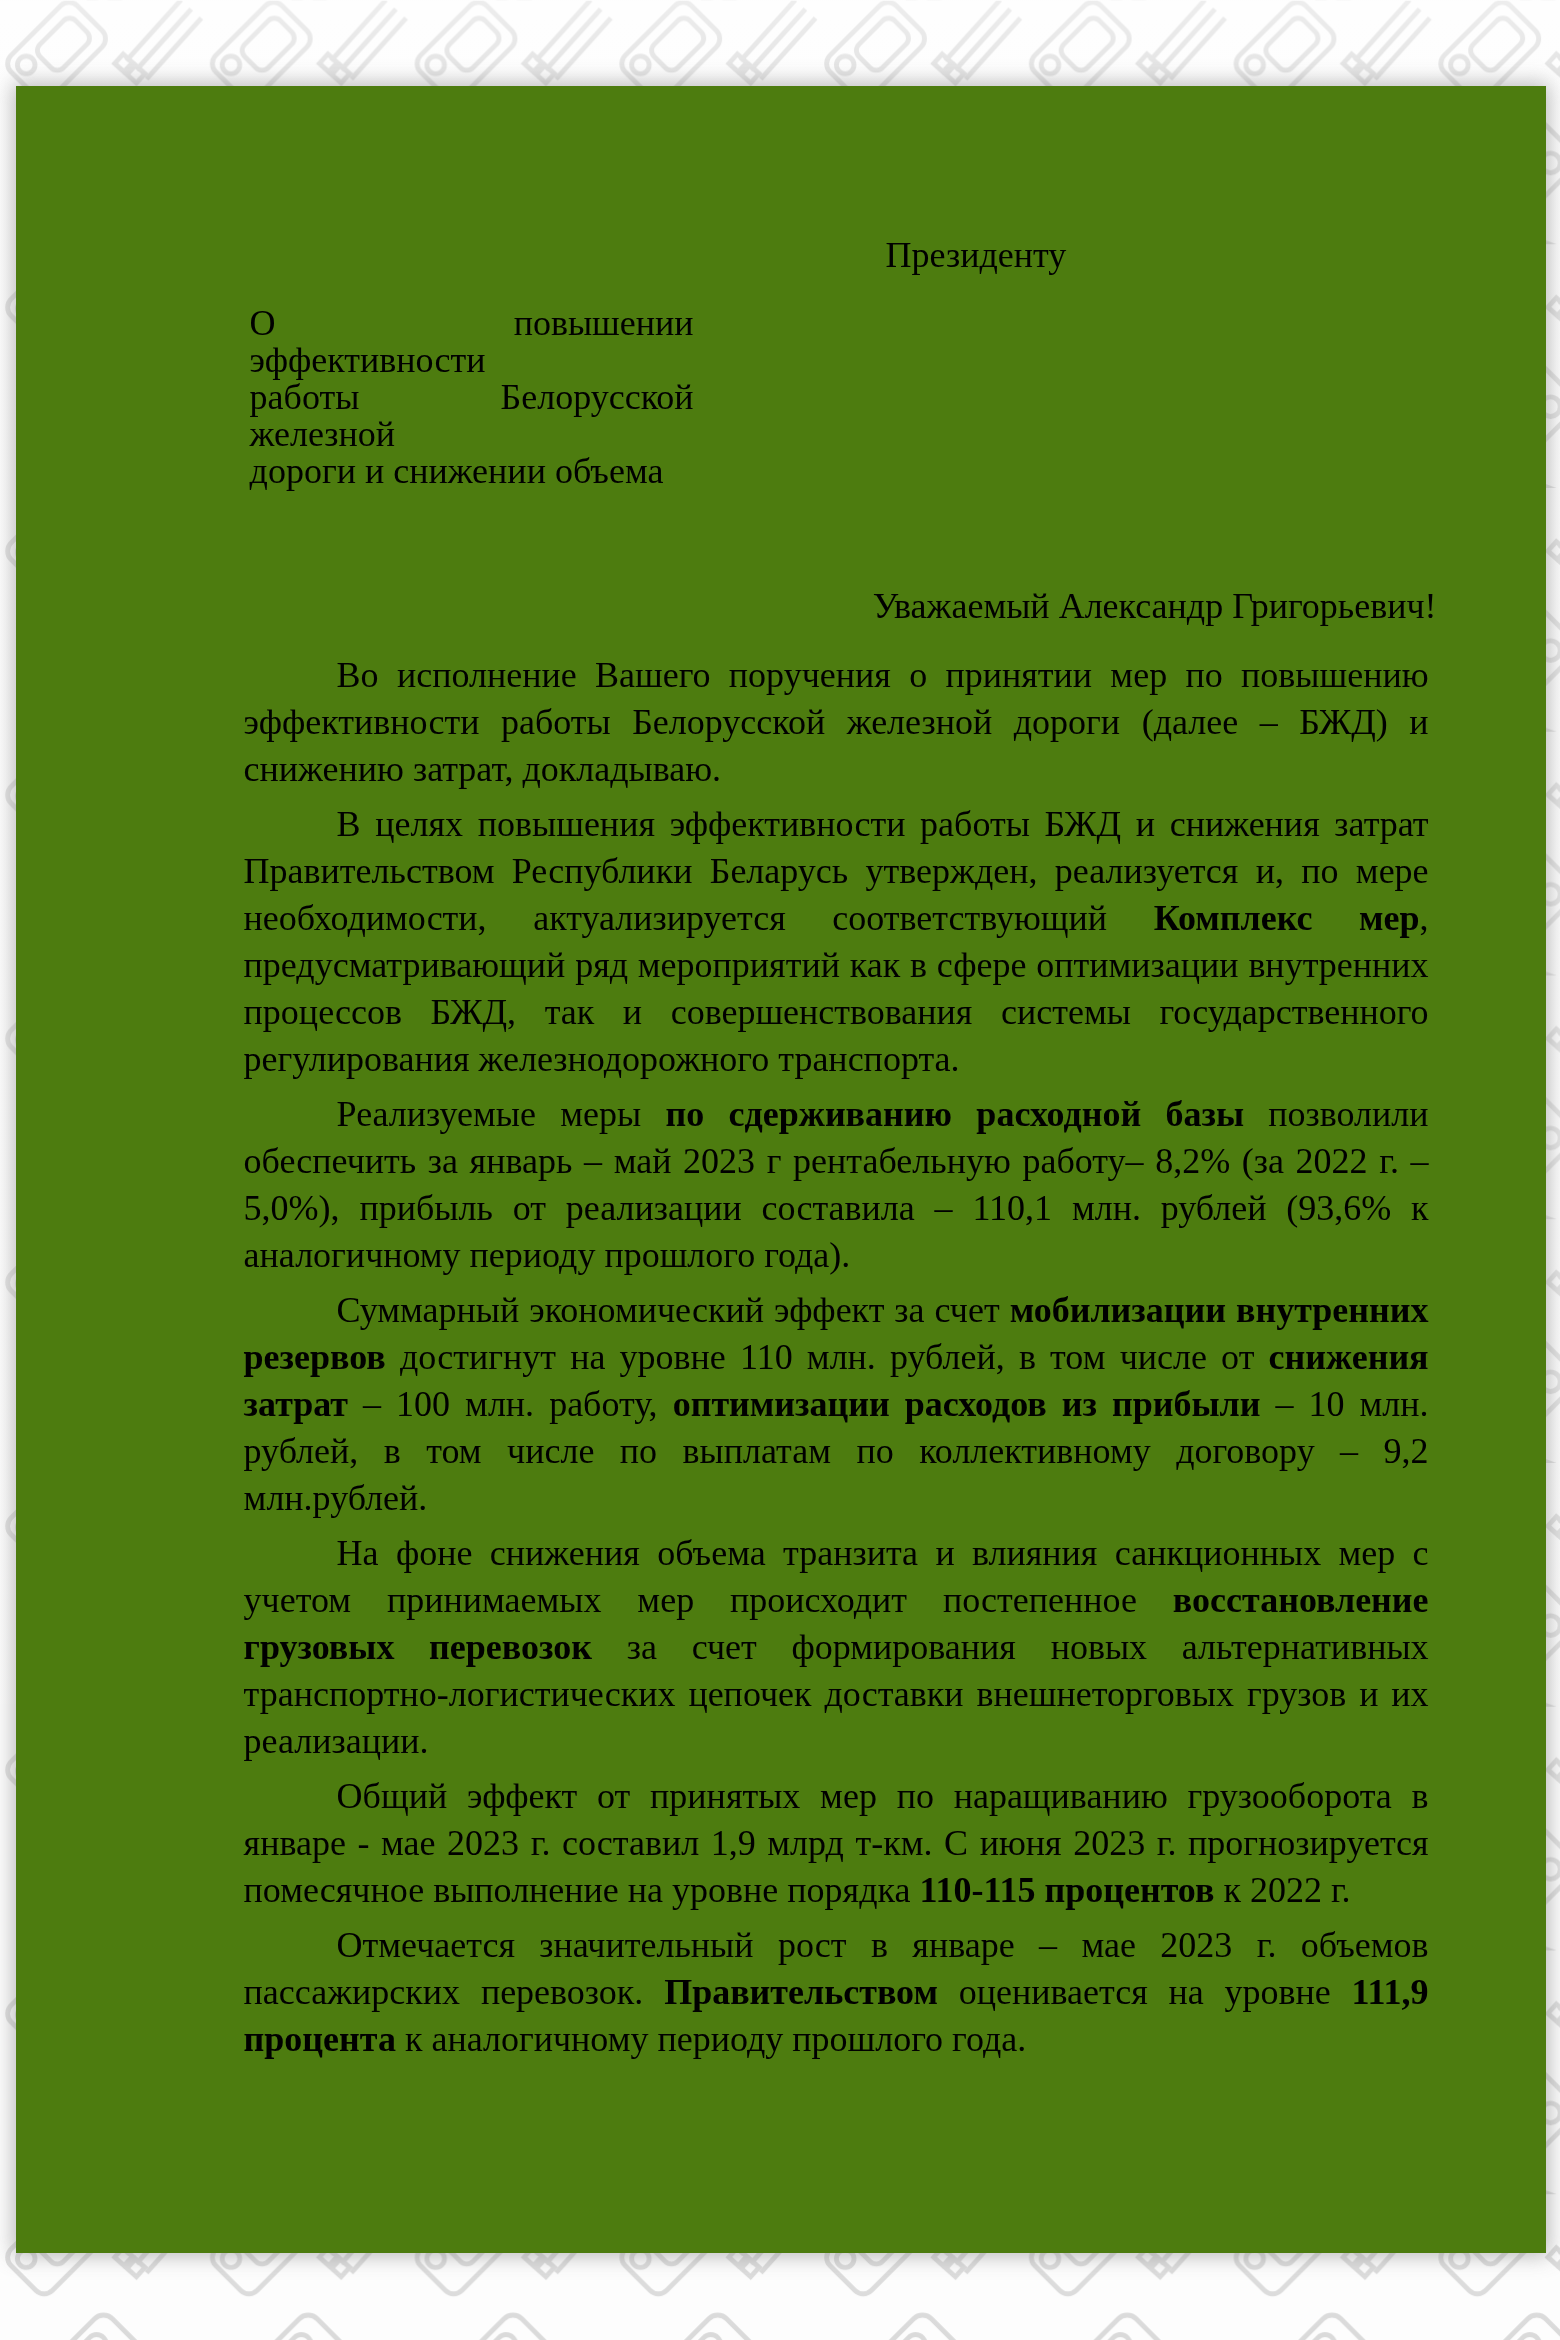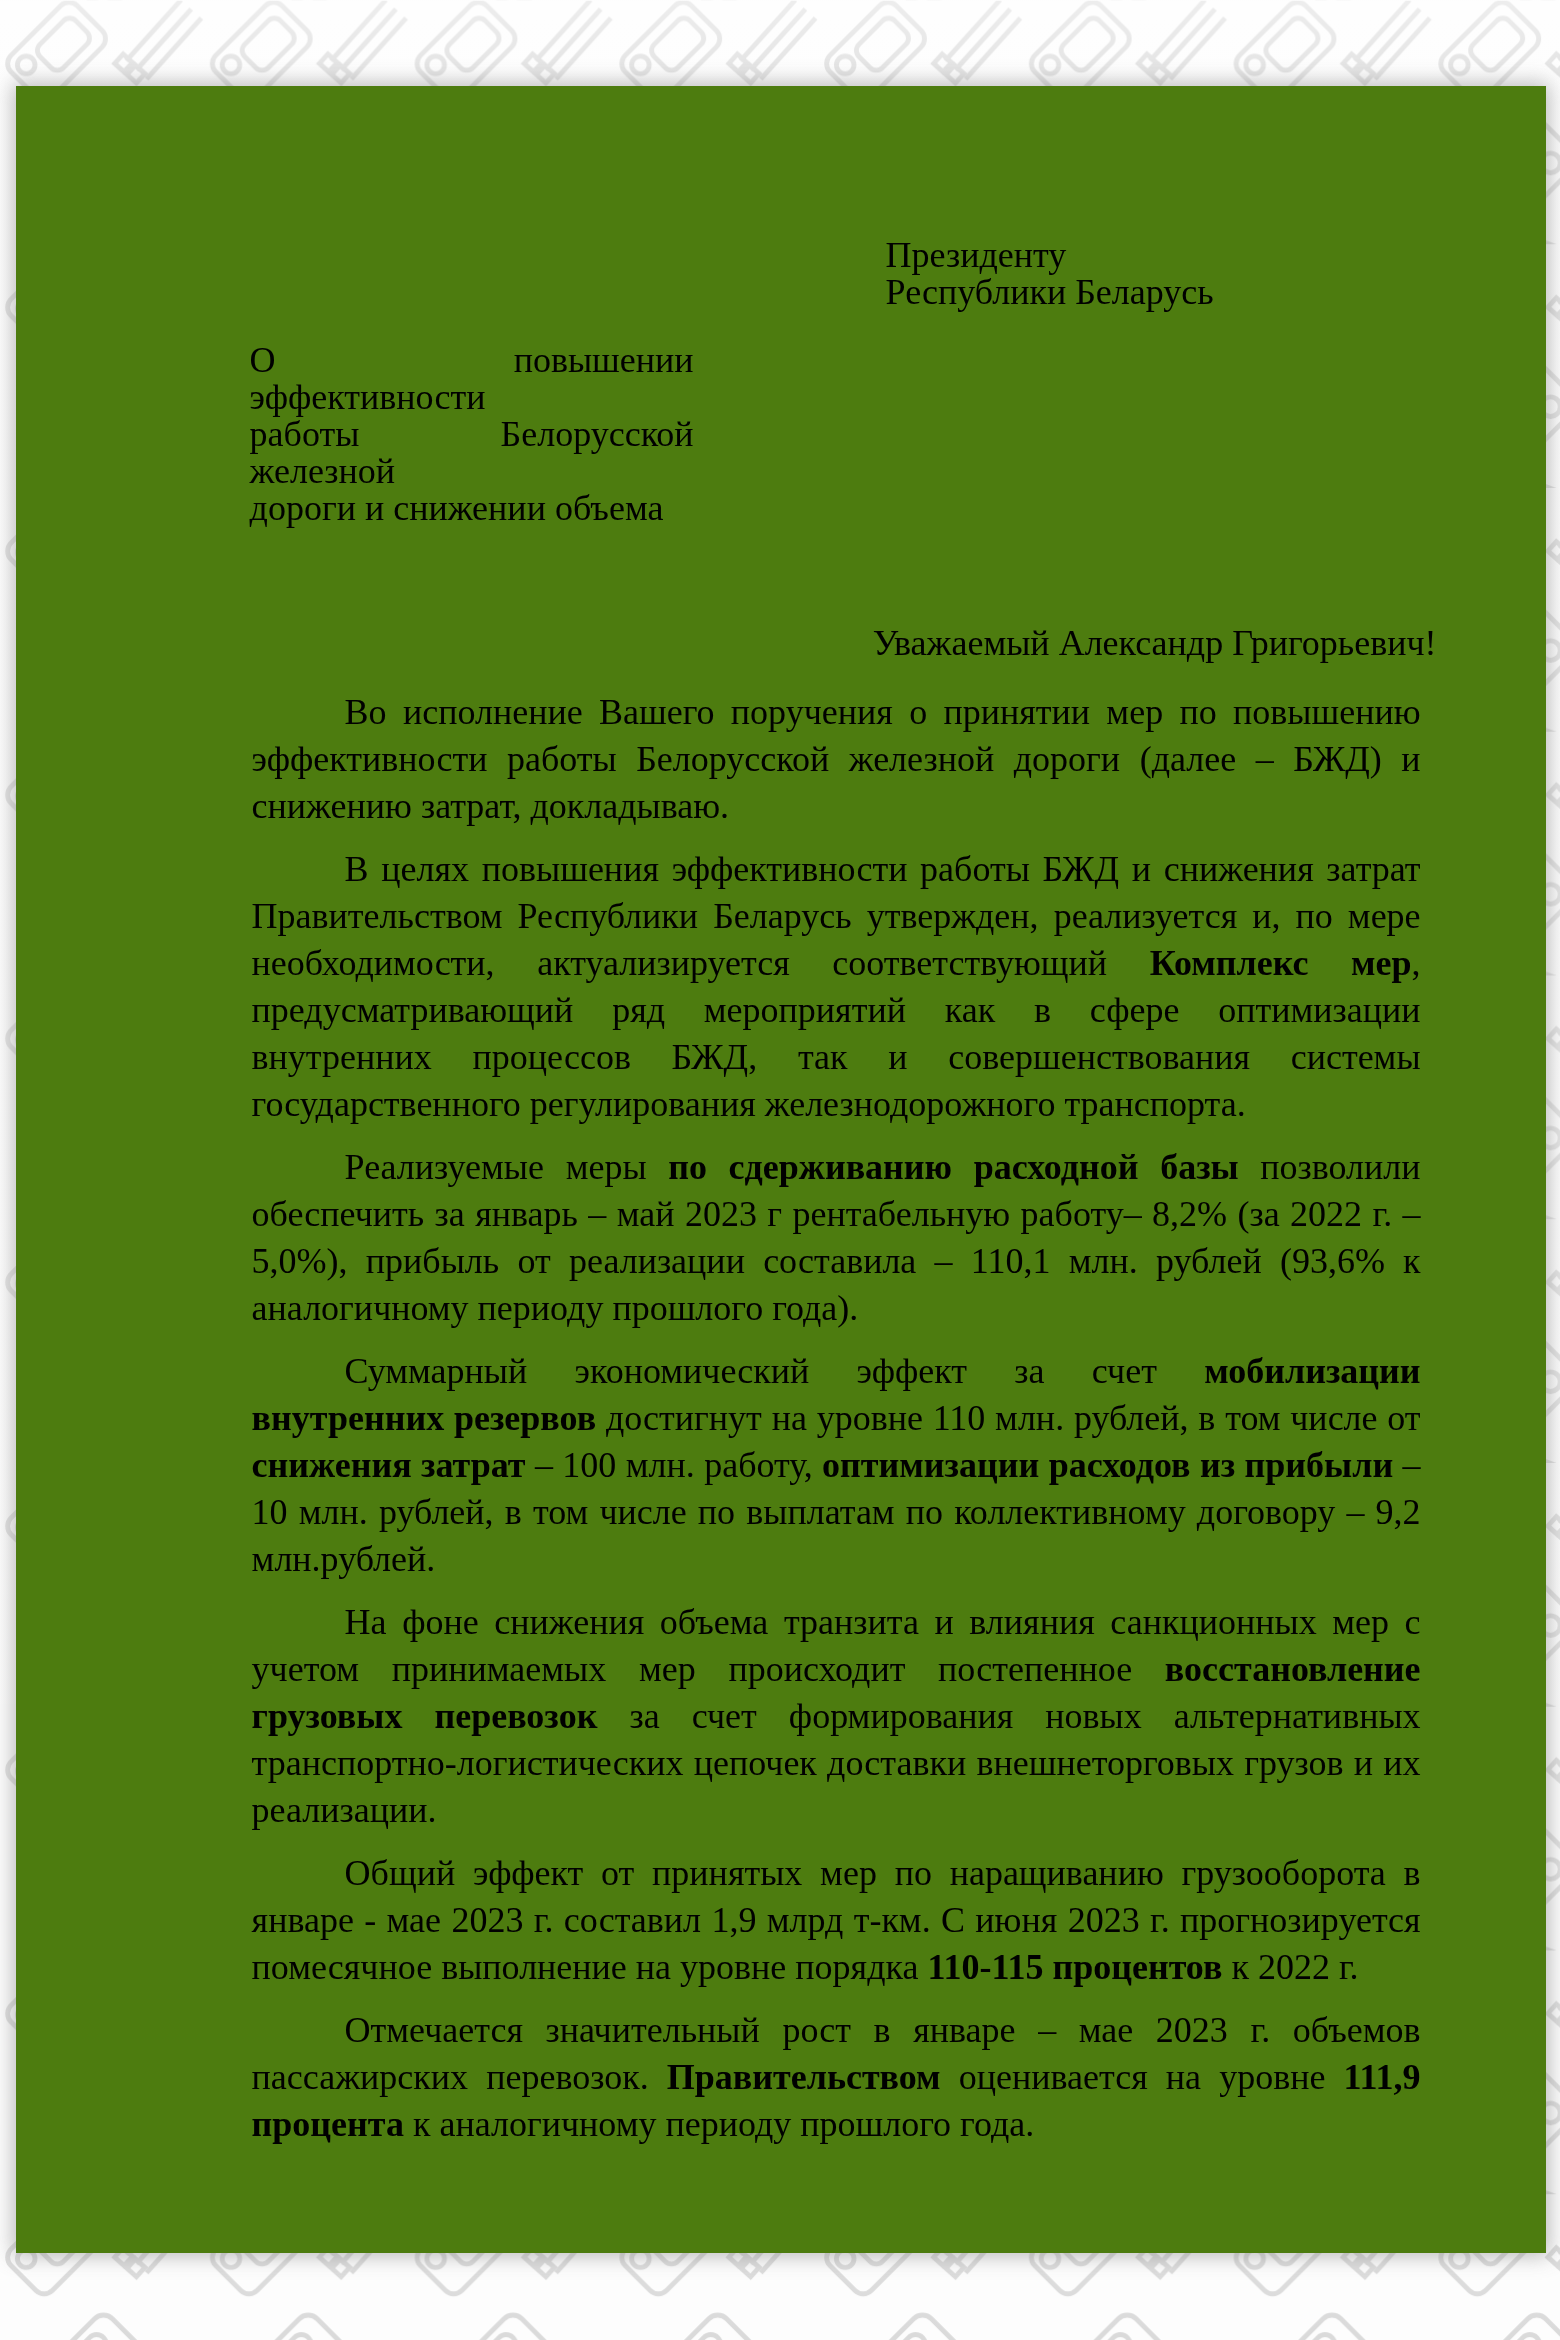--- a/index.html
+++ b/index.html
@@ -64,21 +64,21 @@
   }
   .salutation {
     margin-top: 98px;
     line-height: 37px;
     text-align: right;
   }
   .letter-body {
     margin-top: 27px;
   }
   .letter-body p {
-    margin: 16px;
+    margin: 8px;
     text-align: justify;
     text-indent: 93px;
     line-height: 47px;
     hyphens: none;
   }
   .letter-body b {
     font-weight: bold;
   }
 </style>
 </head>
@@ -119,21 +119,20 @@
   </defs>
   <rect width="1600" height="2400" fill="#fdfdfd"></rect>
   <rect width="1600" height="2400" fill="url(#doodle)"></rect>
 </svg>
 <div class="bg-veil"></div>
 
 <div class="page">
 
   <div class="recipient">
     <div>Президенту</div>
-    <div>Республики Беларусь</div>
   </div>
 
   <div class="subject" id="subject-block">
       <div class="jline">О повышении эффективности</div>
       <div class="jline">работы Белорусской железной</div>
       <div>дороги и снижении объема</div>
     </div>
 
   <div class="salutation">Уважаемый Александр Григорьевич!</div>
 

